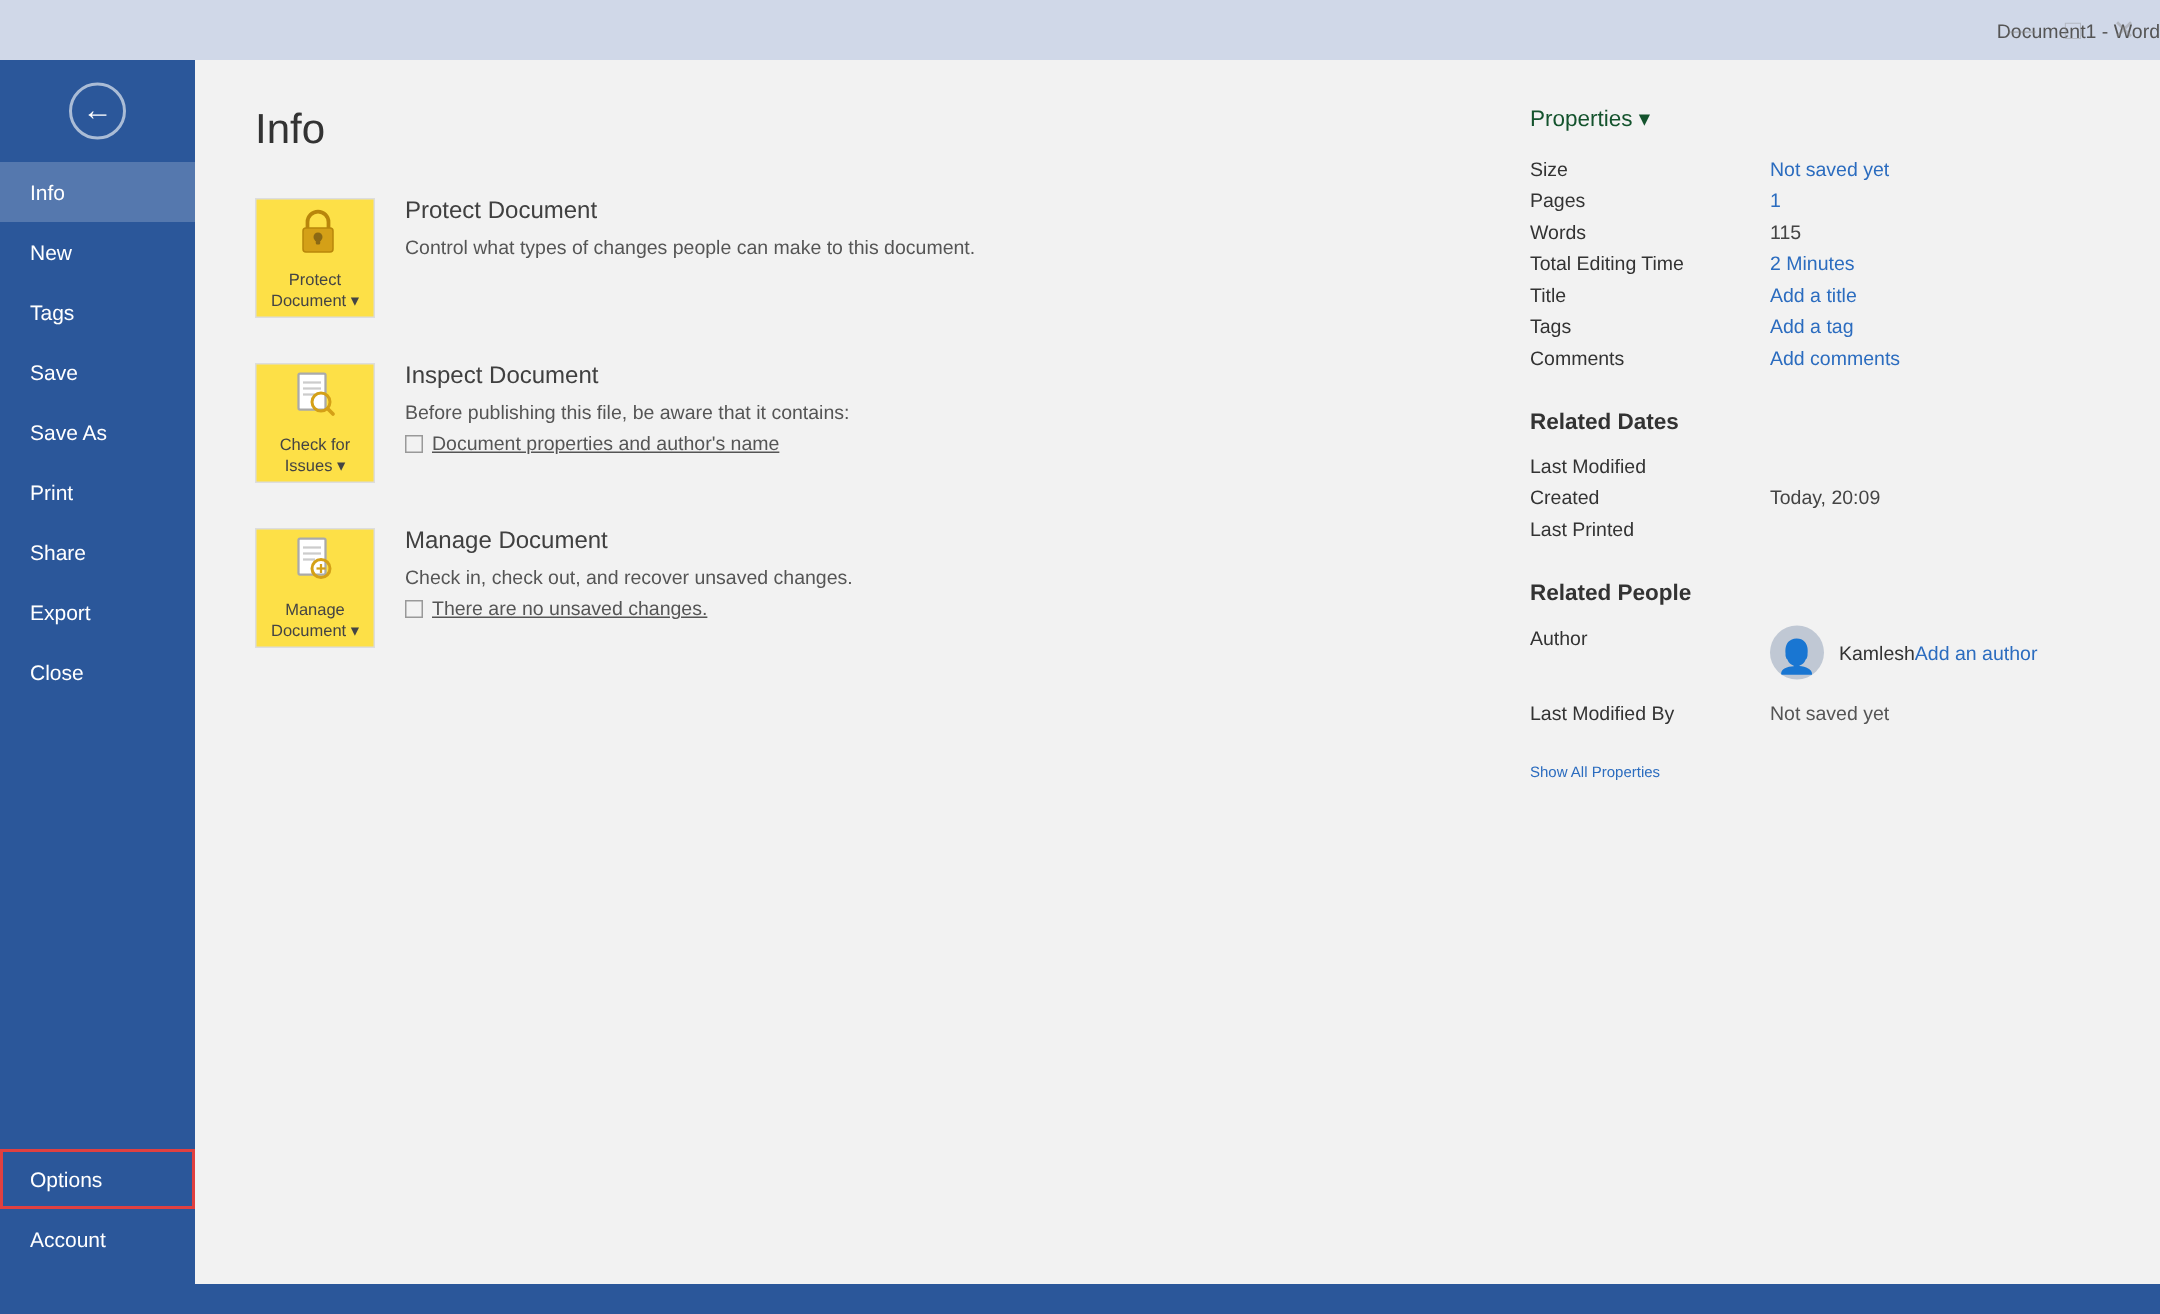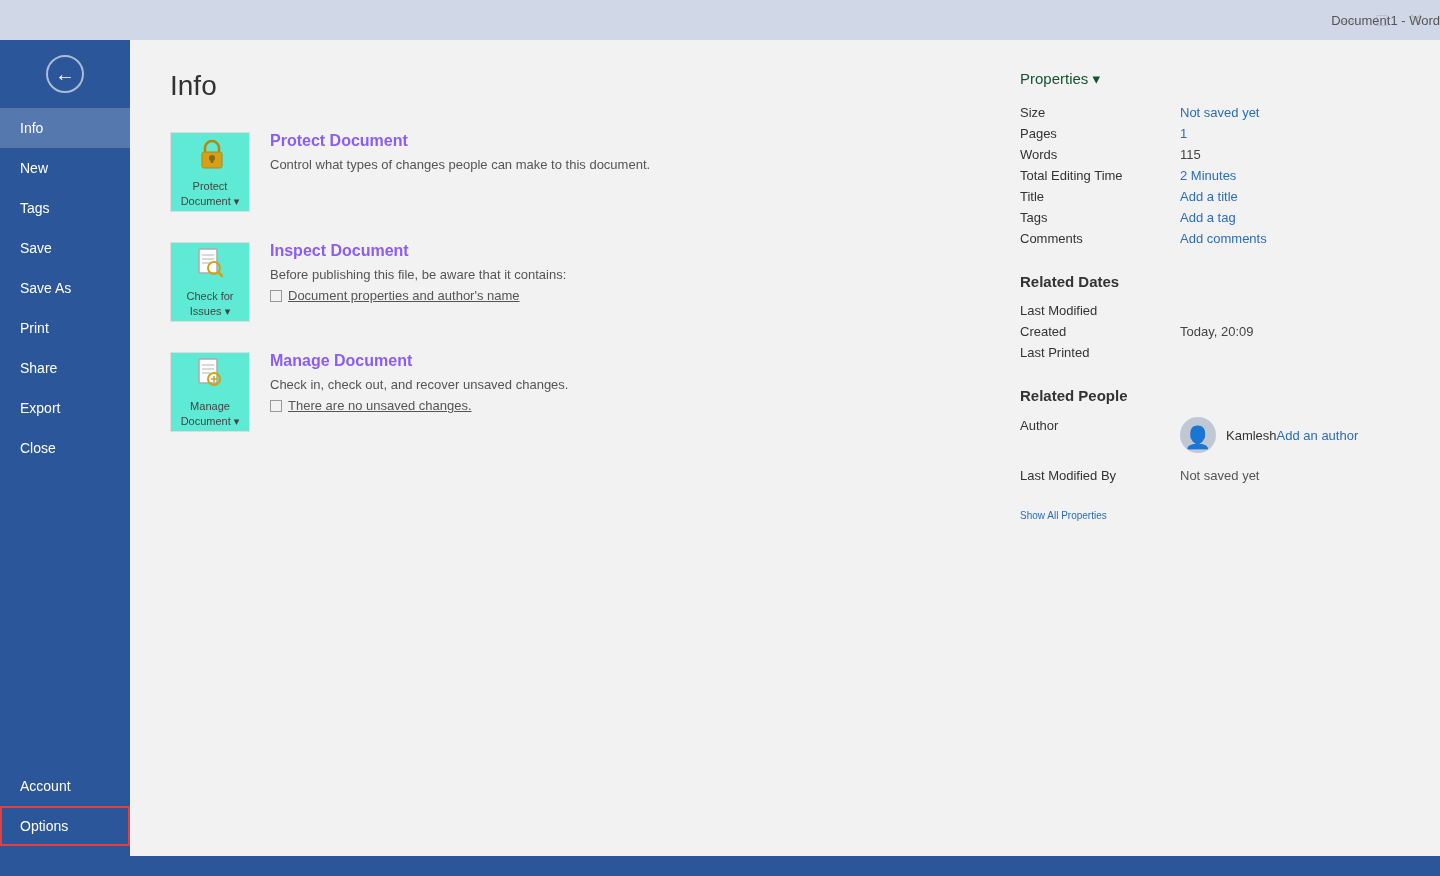--- a/index.html
+++ b/index.html
@@ -131,41 +131,41 @@
     
     .action-card {
       display: flex;
       align-items: flex-start;
       gap: 20px;
       margin-bottom: 30px;
     }
     .action-icon-box {
       width: 80px;
       height: 80px;
-      background: #5eead4;
+      background: #fde047;
       border: 1px solid #ddd;
       display: flex;
       flex-direction: column;
       align-items: center;
       justify-content: center;
       flex-shrink: 0;
       font-size: 11px;
       color: #444;
       text-align: center;
       padding: 6px;
       cursor: pointer;
       line-height: 1.3;
     }
     .action-icon-svg {
       margin-bottom: 4px;
     }
     .action-text h3 {
       font-size: 16px;
-      font-weight: 700;
-      color: #8b5cf6;
+      font-weight: 400;
+      color: #404040;
       margin-bottom: 6px;
     }
     .action-text p {
       font-size: 13px;
       color: #555;
       margin-bottom: 4px;
       line-height: 1.4;
     }
     .action-text .sub-item {
       display: flex;
@@ -321,25 +321,25 @@
         <span>Share</span>
       </div>
       <div class="sidebar-item">
         <span>Export</span>
       </div>
       <div class="sidebar-item">
         <span>Close</span>
       </div>
       <div class="sidebar-spacer"></div>
       <div class="sidebar-bottom">
+        <div class="sidebar-item options-item">
+          <span>Options</span>
+        </div>
         <div class="sidebar-item">
           <span>Account</span>
-        </div>
-        <div class="sidebar-item options-item">
-          <span>Options</span>
         </div>
       </div>
     </div>
   </div>
 
   <div class="content">
     <div class="info-page">
 
       <div class="left-panel">
         <h1 class="page-title">Info</h1>

